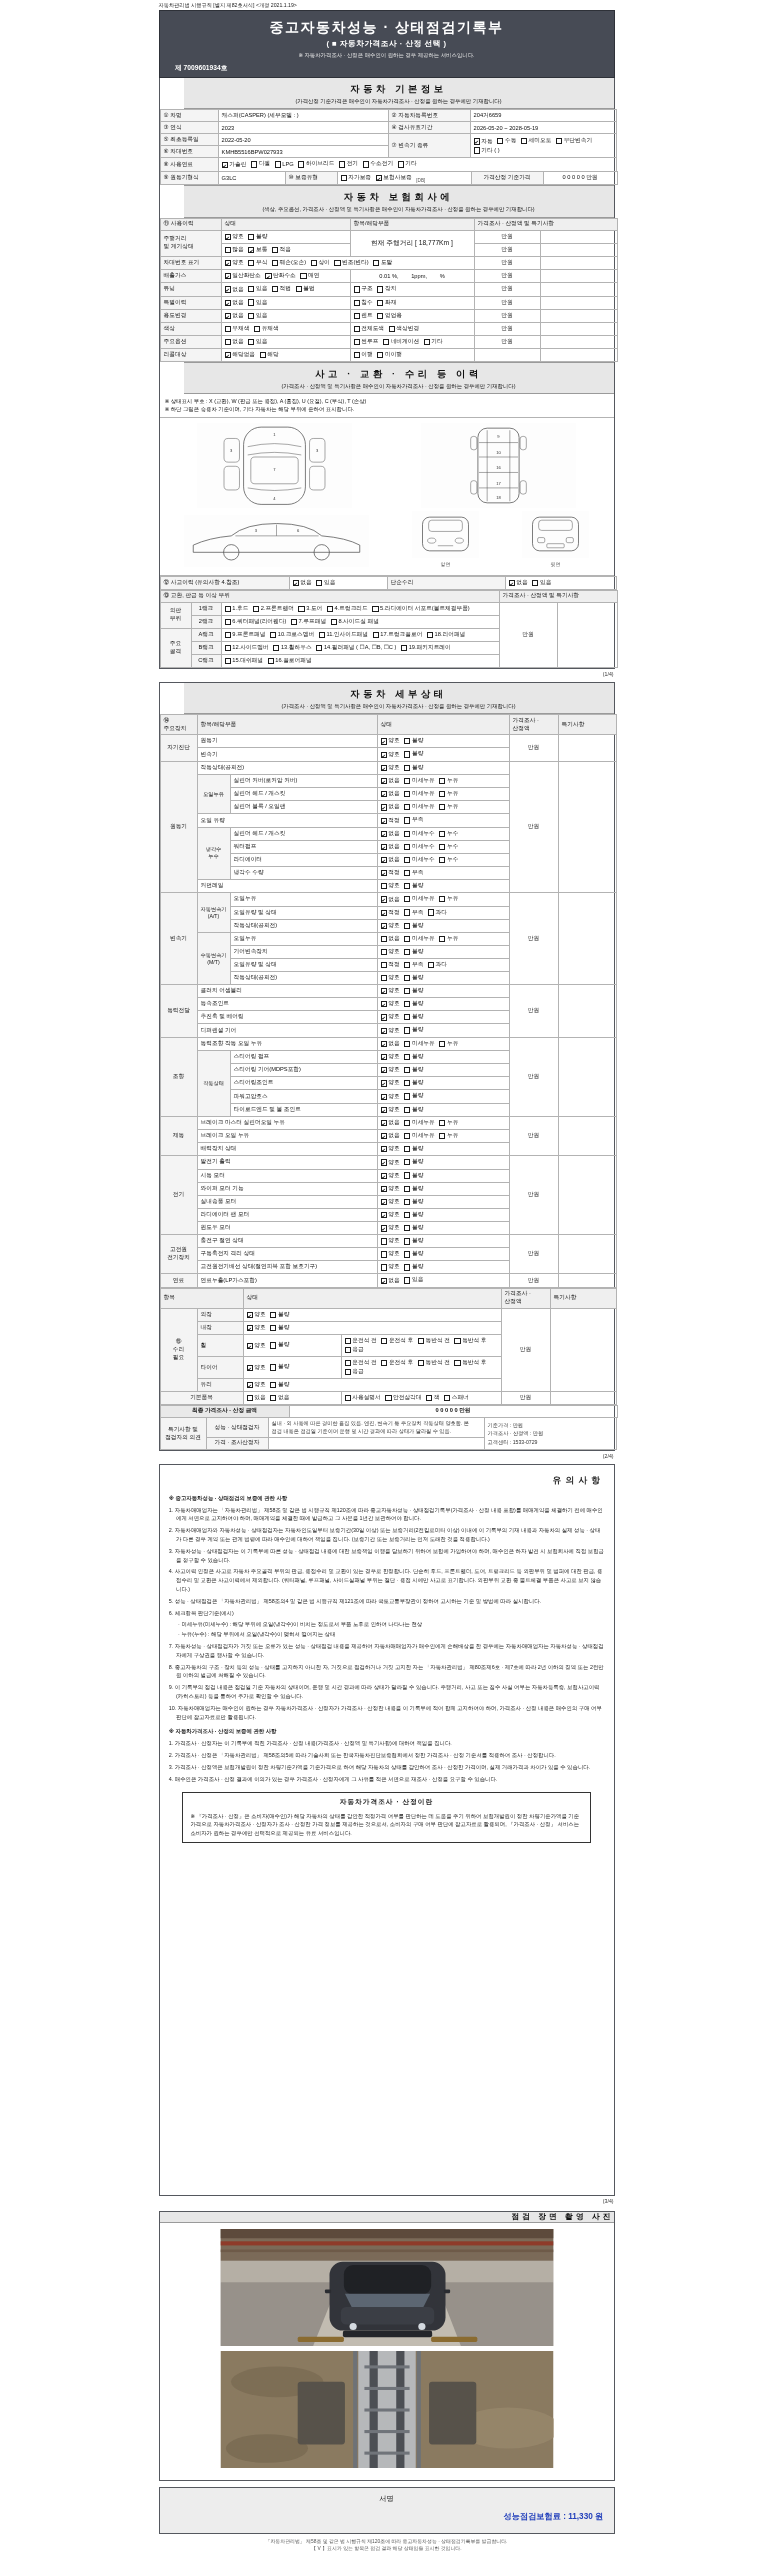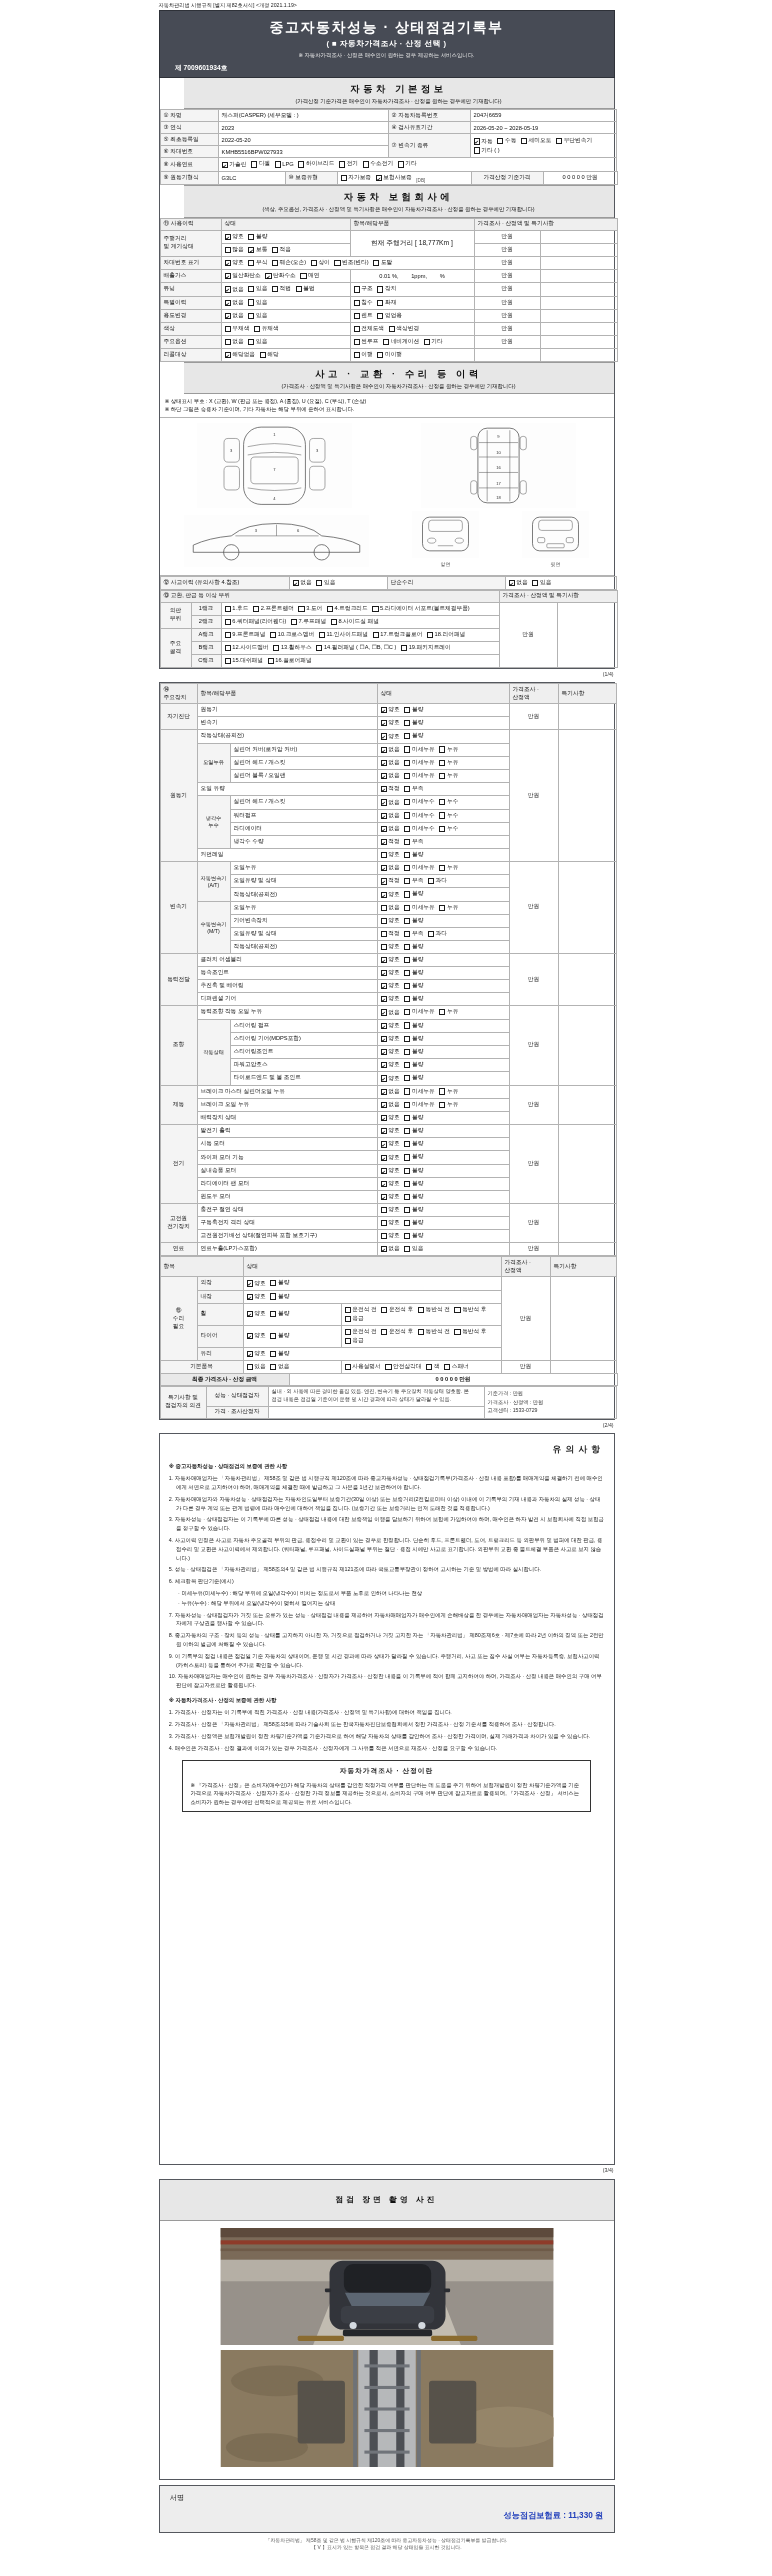--- a/index.html
+++ b/index.html
@@ -35,25 +35,25 @@
   .diaglabel{font-size:4.9px;color:#444;margin-top:1px;}
   .notice{padding:6.2px 9.3px 5.2px;font-size:5.4px;line-height:1.62;color:#1c1c1c;min-height:719px;}
   .ntitle{text-align:right;font-size:8.8px;font-weight:bold;letter-spacing:4.1px;margin:2.1px 0 5.2px;}
   .nh{font-weight:bold;margin:6.2px 0 2.6px;}
   .np{margin:3.1px 0;padding-left:7.2px;text-indent:-7.2px;}
   .ns{margin:1px 0 1px 9.3px;}
   .nbox{border:0.8px solid #333;margin:8.2px 13.4px 3.1px;padding:4.6px 7.2px;}
   .nbox .bt{text-align:center;font-weight:bold;font-size:6.7px;margin-bottom:3.6px;letter-spacing:1px;}
   .nbox .bp{font-size:5.4px;line-height:1.6;}
   .photoblock{border:1px solid #55585e;margin-top:5.2px;}
-  .photohead{background:#e7e7e7;text-align:center;font-size:7.7px;font-weight:bold;letter-spacing:3.1px;padding:15px 0;border-bottom:0.5px solid #9a9a9a;}
+  .photohead{background:#e7e7e7;text-align:right;font-size:7.7px;font-weight:bold;letter-spacing:3.1px;padding:0 0;border-bottom:0.5px solid #9a9a9a;}
   .photos{padding:6.2px 0 7.2px;text-align:center;}
   .photos svg{display:block;margin:0 auto 5.2px;}
   .signbox{background:#ededed;border:1px solid #55585e;margin-top:5.2px;padding:6.2px 10.3px 8.2px;min-height:31px;}
-  .signlabel{font-size:7.2px;color:#222;}
+  .signlabel{text-align:center;font-size:7.2px;color:#222;}
   .fee{text-align:right;color:#2340bb;font-weight:bold;font-size:8.2px;margin-top:7.2px;}
   .footer{margin:4.1px 0 7.2px;text-align:center;font-size:4.9px;color:#555;line-height:1.5;}
   .opin-txt{font-size:5.2px;line-height:1.5;color:#333;}
   .rbox-line{font-size:5.2px;color:#333;margin:1.5px 0;}
   .finlab{background:#e9e9e9;font-weight:bold;text-align:center;}
 </style>
 </head>
 <body>
 
 <div class="doc">
@@ -600,20 +600,24 @@
                 <span class="bx"></span>
                 <span>16.플로어패널</span>
               </span></td>
       </tr>
     </tbody>
       </table>
   </div>
   <div class="pgmark">(1/4)</div>
 
   <div class="block2">
+    <div class="sechead">
+      <div class="st">자동차 세부상태</div>
+      <div class="sn">(가격조사 · 산정액 및 특기사항은 매수인이 자동차가격조사 · 산정을 원하는 경우에만 기재합니다)</div>
+    </div>
 
     <table>
       <colgroup>
           <col style="width:37px">
           <col style="width:33px">
           <col style="width:147px">
           <col style="width:132px">
           <col style="width:49px">
           <col style="width:58px">
         </colgroup>

